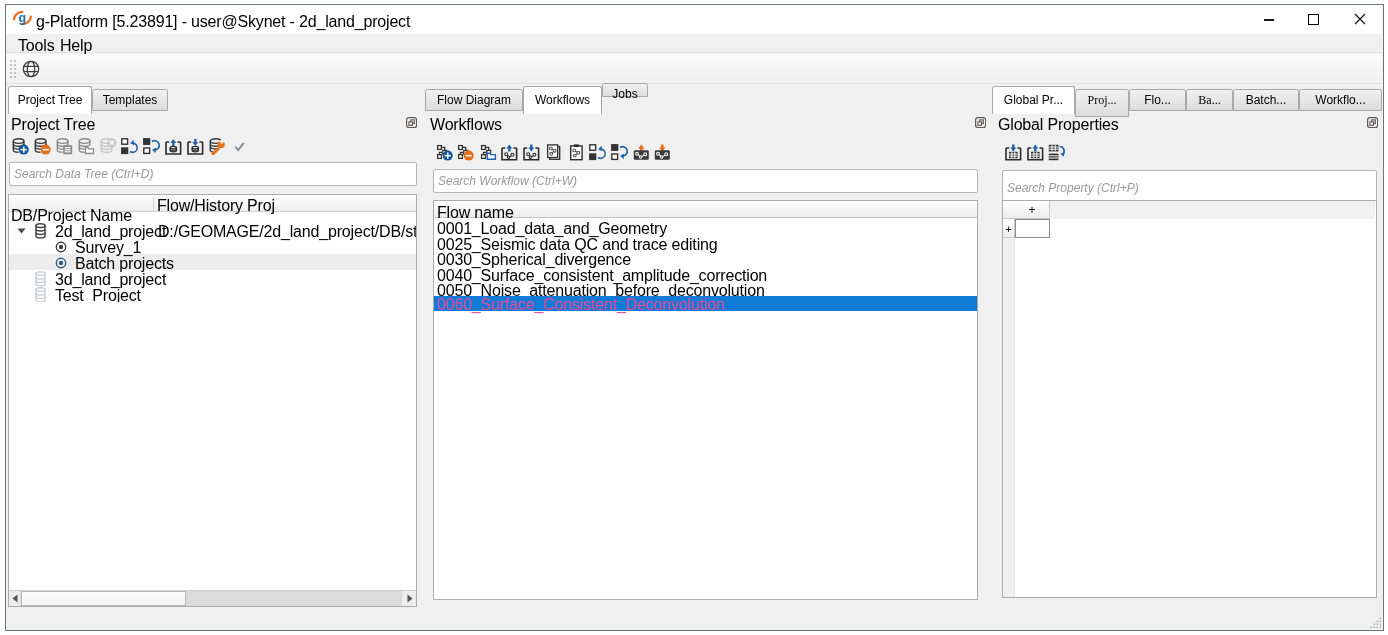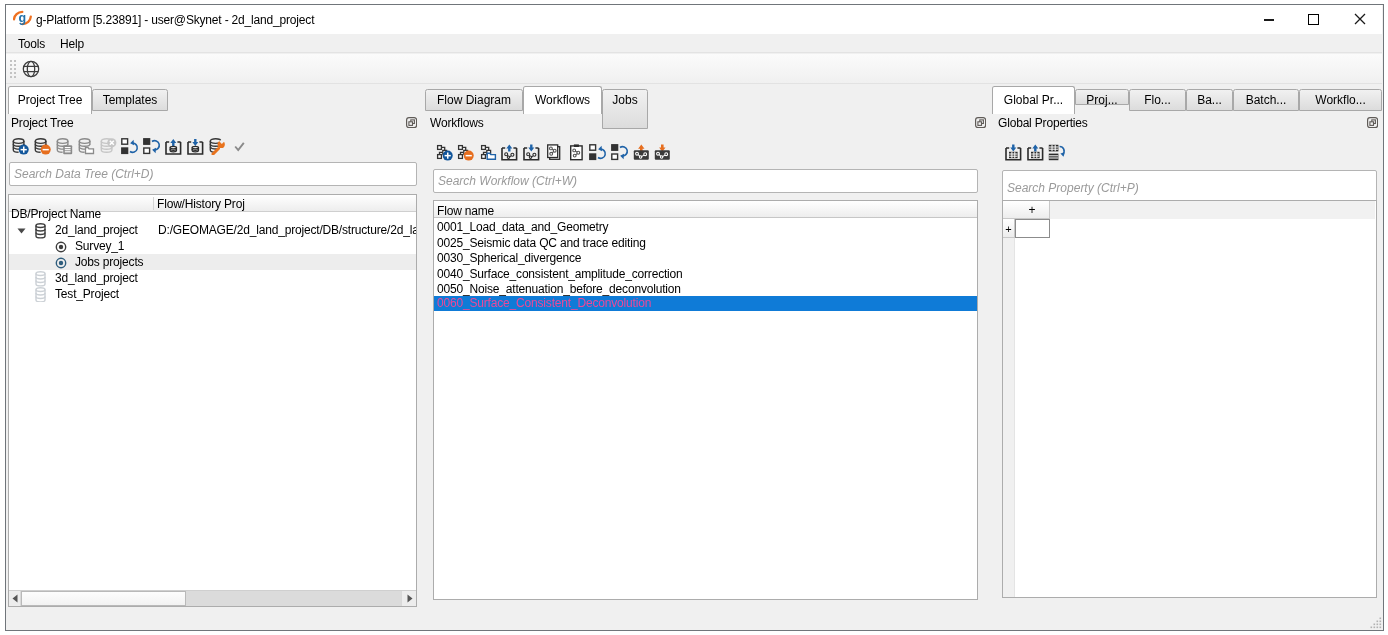--- a/index.html
+++ b/index.html
@@ -2,21 +2,21 @@
 <html><head>
 <meta charset="utf-8">
 <style>
 * { margin:0; padding:0; box-sizing:border-box; }
 html,body { width:1388px; height:635px; background:#ffffff; font-family:"Liberation Sans",sans-serif; }
 .abs { position:absolute; }
 #win {
   position:absolute; left:5px; top:4px; width:1379px; height:627px;
   border:1px solid #70757a; background:#f0f0f0;
 }
-.txt { position:absolute; font-size:12px; color:#000; white-space:nowrap; letter-spacing:-0.18px; }
+.txt { position:absolute; font-size:16px; color:#000; white-space:nowrap; letter-spacing:-0.18px; }
 .tab { position:absolute; font-size:12px; color:#000; text-align:center; }
 .tab-active {
   background:#ffffff; border:1px solid #a8a8a8; border-bottom:none;
   border-radius:2.5px 2.5px 0 0; z-index:3;
 }
 .tab-inactive {
   background:linear-gradient(#f1f1f1,#dcdcdc); border:1px solid #a8a8a8;
   border-radius:2.5px 2.5px 0 0; z-index:2;
 }
 .search {
@@ -235,21 +235,21 @@
     <circle cx="6" cy="6" r="4.7" fill="none" stroke="#3d3d3d" stroke-width="1.4"></circle>
     <circle cx="6" cy="6" r="2.2" fill="#3d3d3d"></circle>
   </svg>
   <svg class="abs" style="left:46px; top:35px;" width="12" height="12" viewBox="0 0 12 12">
     <circle cx="6" cy="6" r="4.7" fill="none" stroke="#2e5d7d" stroke-width="1.4"></circle>
     <circle cx="6" cy="6" r="2.2" fill="#2e5d7d"></circle>
   </svg>
 
   <div class="txt" style="left:46px; top:1px;">2d_land_project</div>
   <div class="txt" style="left:66px; top:17px;">Survey_1</div>
-  <div class="txt" style="left:66px; top:33px;">Jobs projects</div>
+  <div class="txt" style="left:66px; top:33px;">Batch projects</div>
   <div class="txt" style="left:46px; top:49px;">3d_land_project</div>
   <div class="txt" style="left:46px; top:65px;">Test_Project</div>
   <div class="txt" style="left:149px; top:1px;">D:/GEOMAGE/2d_land_project/DB/structure/2d_lan</div>
 </div>
 
 <div id="left-scroll" class="abs" style="left:9px; top:590px; width:407px; height:16px; background:#ededed; border-top:1px solid #cfcfcf;">
   <div class="abs" style="left:0; top:0; width:12px; height:15px; border-right:1px solid #d9d9d9;">
     <svg class="abs" style="left:3px; top:3px;" width="6" height="9" viewBox="0 0 6 9">
         <path d="M5.5 0.5 L5.5 8.5 L0.5 4.5 Z" fill="#555"></path>
       </svg>
@@ -258,21 +258,21 @@
   <div class="abs" style="left:177px; top:0; width:215px; height:15px; background:#dbdbdb;"></div>
   <div class="abs" style="left:392px; top:0; width:15px; height:15px; border-left:1px solid #d9d9d9;">
     <svg class="abs" style="left:5px; top:3px;" width="6" height="9" viewBox="0 0 6 9">
         <path d="M0.5 0.5 L0.5 8.5 L5.5 4.5 Z" fill="#555"></path>
       </svg>
   </div>
 </div>
 
 <div class="tab tab-inactive" style="left:425px; top:89px; width:98px; height:22px; line-height:21px;">Flow Diagram</div>
 <div class="tab tab-active" style="left:523px; top:86px; width:79px; height:28px; line-height:26px;">Workflows</div>
-<div class="tab tab-inactive" style="left:602px; top:89px; width:46px; height:40px; line-height:21px;">Jobs</div>
+<div class="tab tab-inactive" style="left:602px; top:83px; width:46px; height:14px; line-height:21px;">Jobs</div>
 <div class="txt" style="left:430px; top:116px;">Workflows</div>
 <svg class="floaticon" style="left:975px; top:117px;" viewBox="0 0 11 11">
   <rect x="0.6" y="0.6" width="10" height="10" rx="2.4" fill="none" stroke="#5f5b57" stroke-width="1.2"></rect>
   <rect x="4.8" y="2.9" width="3.6" height="3.6" fill="none" stroke="#5f5b57" stroke-width="1.1"></rect>
   <rect x="2.9" y="4.8" width="3.6" height="3.6" fill="#f0f0f0" stroke="#5f5b57" stroke-width="1.1"></rect>
 </svg>
 <div id="mid-icons">
 <svg class="abs" style="left:436px; top:144px;" width="17" height="17" viewBox="0 0 17 17">
   <g fill="#fff" stroke="#333" stroke-width="1.3">
     <path d="M5.4 3.4 L8.7 3.4 L8.7 6.6 M6.8 8.4 L3.5 8.4 L3.5 10.4" fill="none"></path>
@@ -389,23 +389,23 @@
   <div class="txt" style="left:3px; top:2px;">0001_Load_data_and_Geometry</div>
   <div class="txt" style="left:3px; top:17.5px;">0025_Seismic data QC and trace editing</div>
   <div class="txt" style="left:3px; top:33px;">0030_Spherical_divergence</div>
   <div class="txt" style="left:3px; top:48.5px;">0040_Surface_consistent_amplitude_correction</div>
   <div class="txt" style="left:3px; top:64px;">0050_Noise_attenuation_before_deconvolution</div>
   <div class="abs" style="left:0px; top:77.5px; width:543px; height:15.5px; background:#0f7bd7;"></div>
   <div class="txt" style="left:3px; top:78px; color:#ec4899;">0060_Surface_Consistent_Deconvolution</div>
 </div>
 
 <div class="tab tab-active" style="left:992px; top:86px; width:83px; height:28px; line-height:26px;">Global Pr...</div>
-<div class="tab tab-inactive" style="left:1075px; top:89px; width:54px; height:16px; line-height:21px;">Proj...</div>
+<div class="tab tab-inactive" style="left:1075px; top:89px; width:54px; height:28px; line-height:21px;font-family:Liberation Serif, serif;">Proj...</div>
 <div class="tab tab-inactive" style="left:1129px; top:89px; width:57px; height:22px; line-height:21px;">Flo...</div>
-<div class="tab tab-inactive" style="left:1186px; top:89px; width:47px; height:22px; line-height:21px;">Ba...</div>
+<div class="tab tab-inactive" style="left:1186px; top:89px; width:47px; height:22px; line-height:21px;font-family:Liberation Serif, serif;">Ba...</div>
 <div class="tab tab-inactive" style="left:1233px; top:89px; width:66px; height:22px; line-height:21px;">Batch...</div>
 <div class="tab tab-inactive" style="left:1299px; top:89px; width:83px; height:22px; line-height:21px;">Workflo...</div>
 <div class="txt" style="left:998px; top:116px;">Global Properties</div>
 <svg class="floaticon" style="left:1367px; top:117px;" viewBox="0 0 11 11">
   <rect x="0.6" y="0.6" width="10" height="10" rx="2.4" fill="none" stroke="#5f5b57" stroke-width="1.2"></rect>
   <rect x="4.8" y="2.9" width="3.6" height="3.6" fill="none" stroke="#5f5b57" stroke-width="1.1"></rect>
   <rect x="2.9" y="4.8" width="3.6" height="3.6" fill="#f0f0f0" stroke="#5f5b57" stroke-width="1.1"></rect>
 </svg>
 <div id="right-icons">
 <svg class="abs" style="left:1005px; top:144px;" width="17" height="17" viewBox="0 0 17 17">

